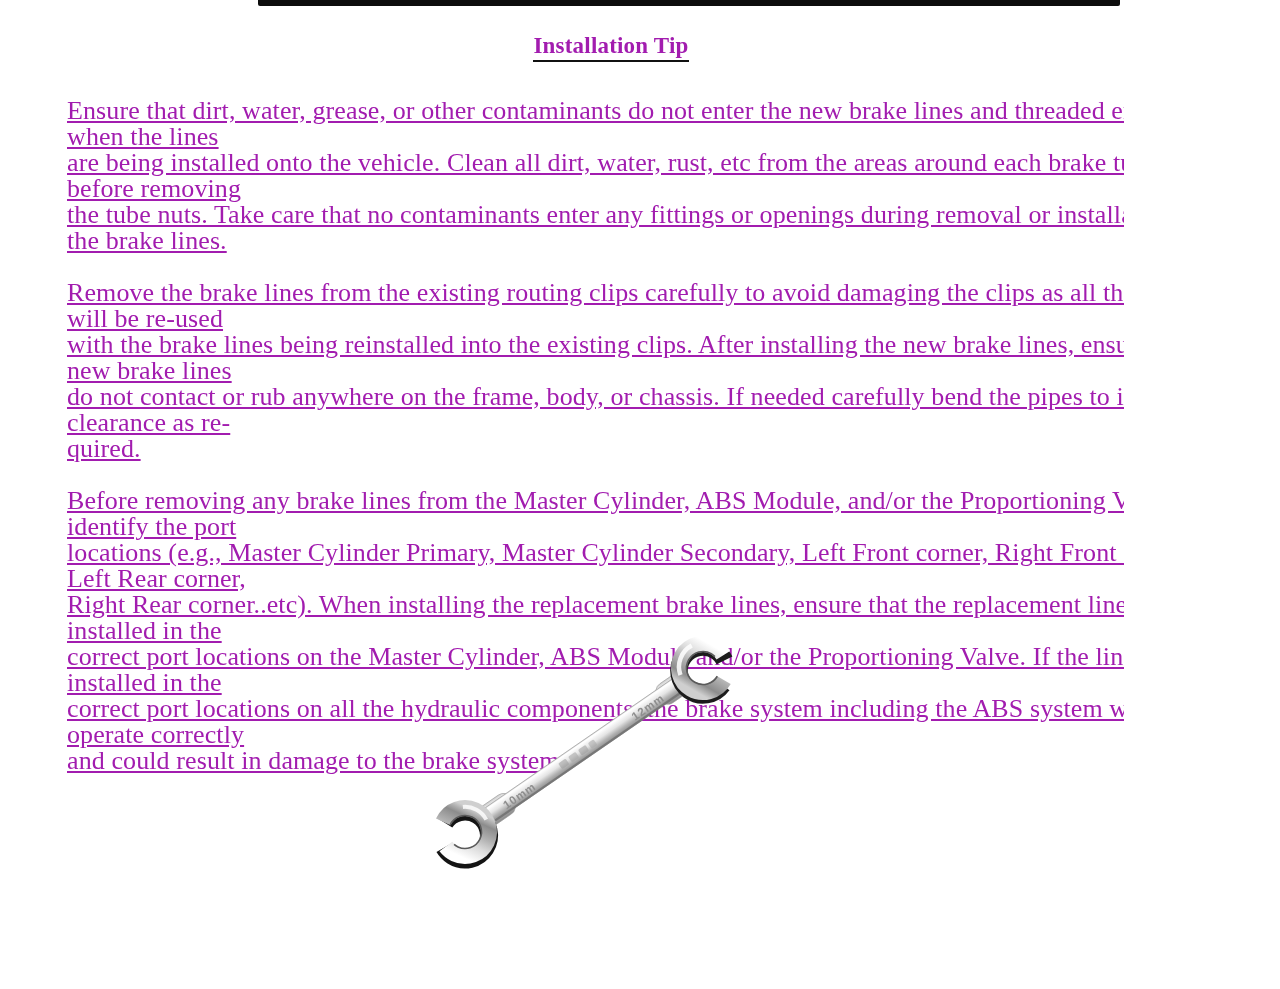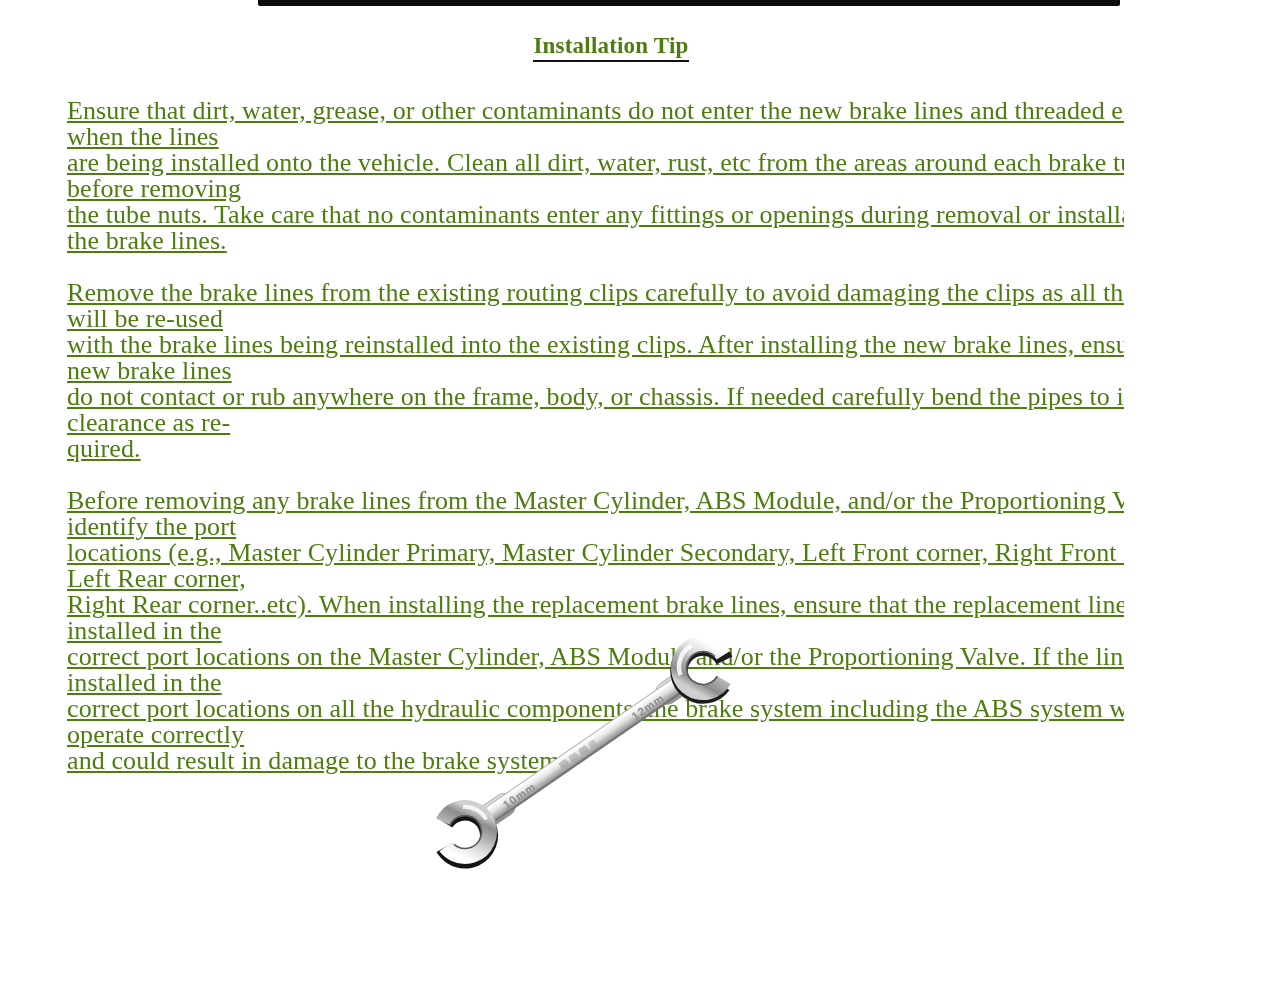--- a/index.html
+++ b/index.html
@@ -3,21 +3,21 @@
 <meta charset="utf-8">
 <style>
   html,body{margin:0;padding:0;background:#ffffff;}
   .page{
     position:relative;
     width:1124px;
     height:989px;
     background:#ffffff;
     overflow:hidden;
     font-family:"Liberation Serif", serif;
-    color:#4d7c0f;
+    color:#a21caf;
   }
   .scan-bar{
     position:absolute;
     left:258px;
     top:0;
     width:862px;
     height:6px;
     background:#0d0d0d;
     border-radius:0 0 2px 2px;
   }

